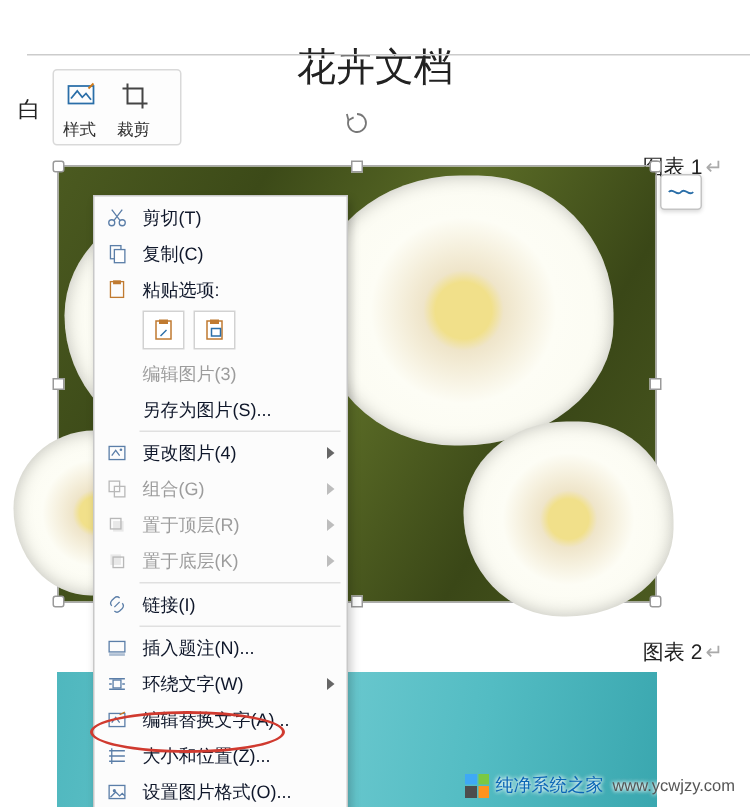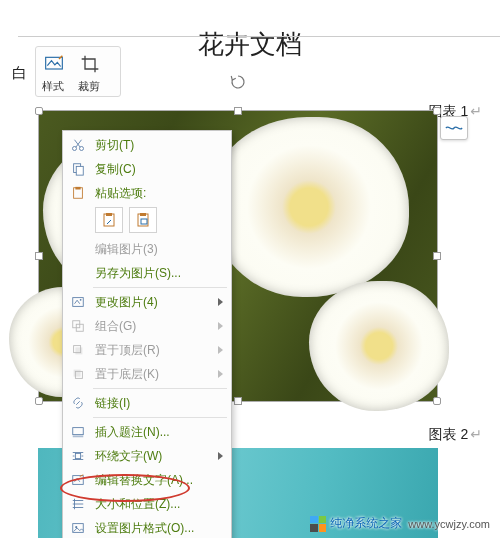--- a/index.html
+++ b/index.html
@@ -129,21 +129,21 @@
     box-shadow: 2px 3px 6px rgba(0,0,0,.22);
     padding: 2px 0;
   }
   .ctx-item {
     display: flex;
     align-items: center;
     height: 24px;
     padding: 0 8px 0 6px;
     gap: 8px;
     cursor: pointer;
-    color: #4d7c0f;
+    color: #0f172a;
   }
   .ctx-item.disabled { color: #9c9c9c; cursor: default; }
   .ctx-ico {
     width: 18px; height: 18px;
     display: flex; align-items: center; justify-content: center;
     flex: 0 0 18px;
     color: #5b7ea8;
   }
   .ctx-item.disabled .ctx-ico { color: #b8b8b8; }
   .ctx-label { flex: 1 1 auto; white-space: nowrap; }

